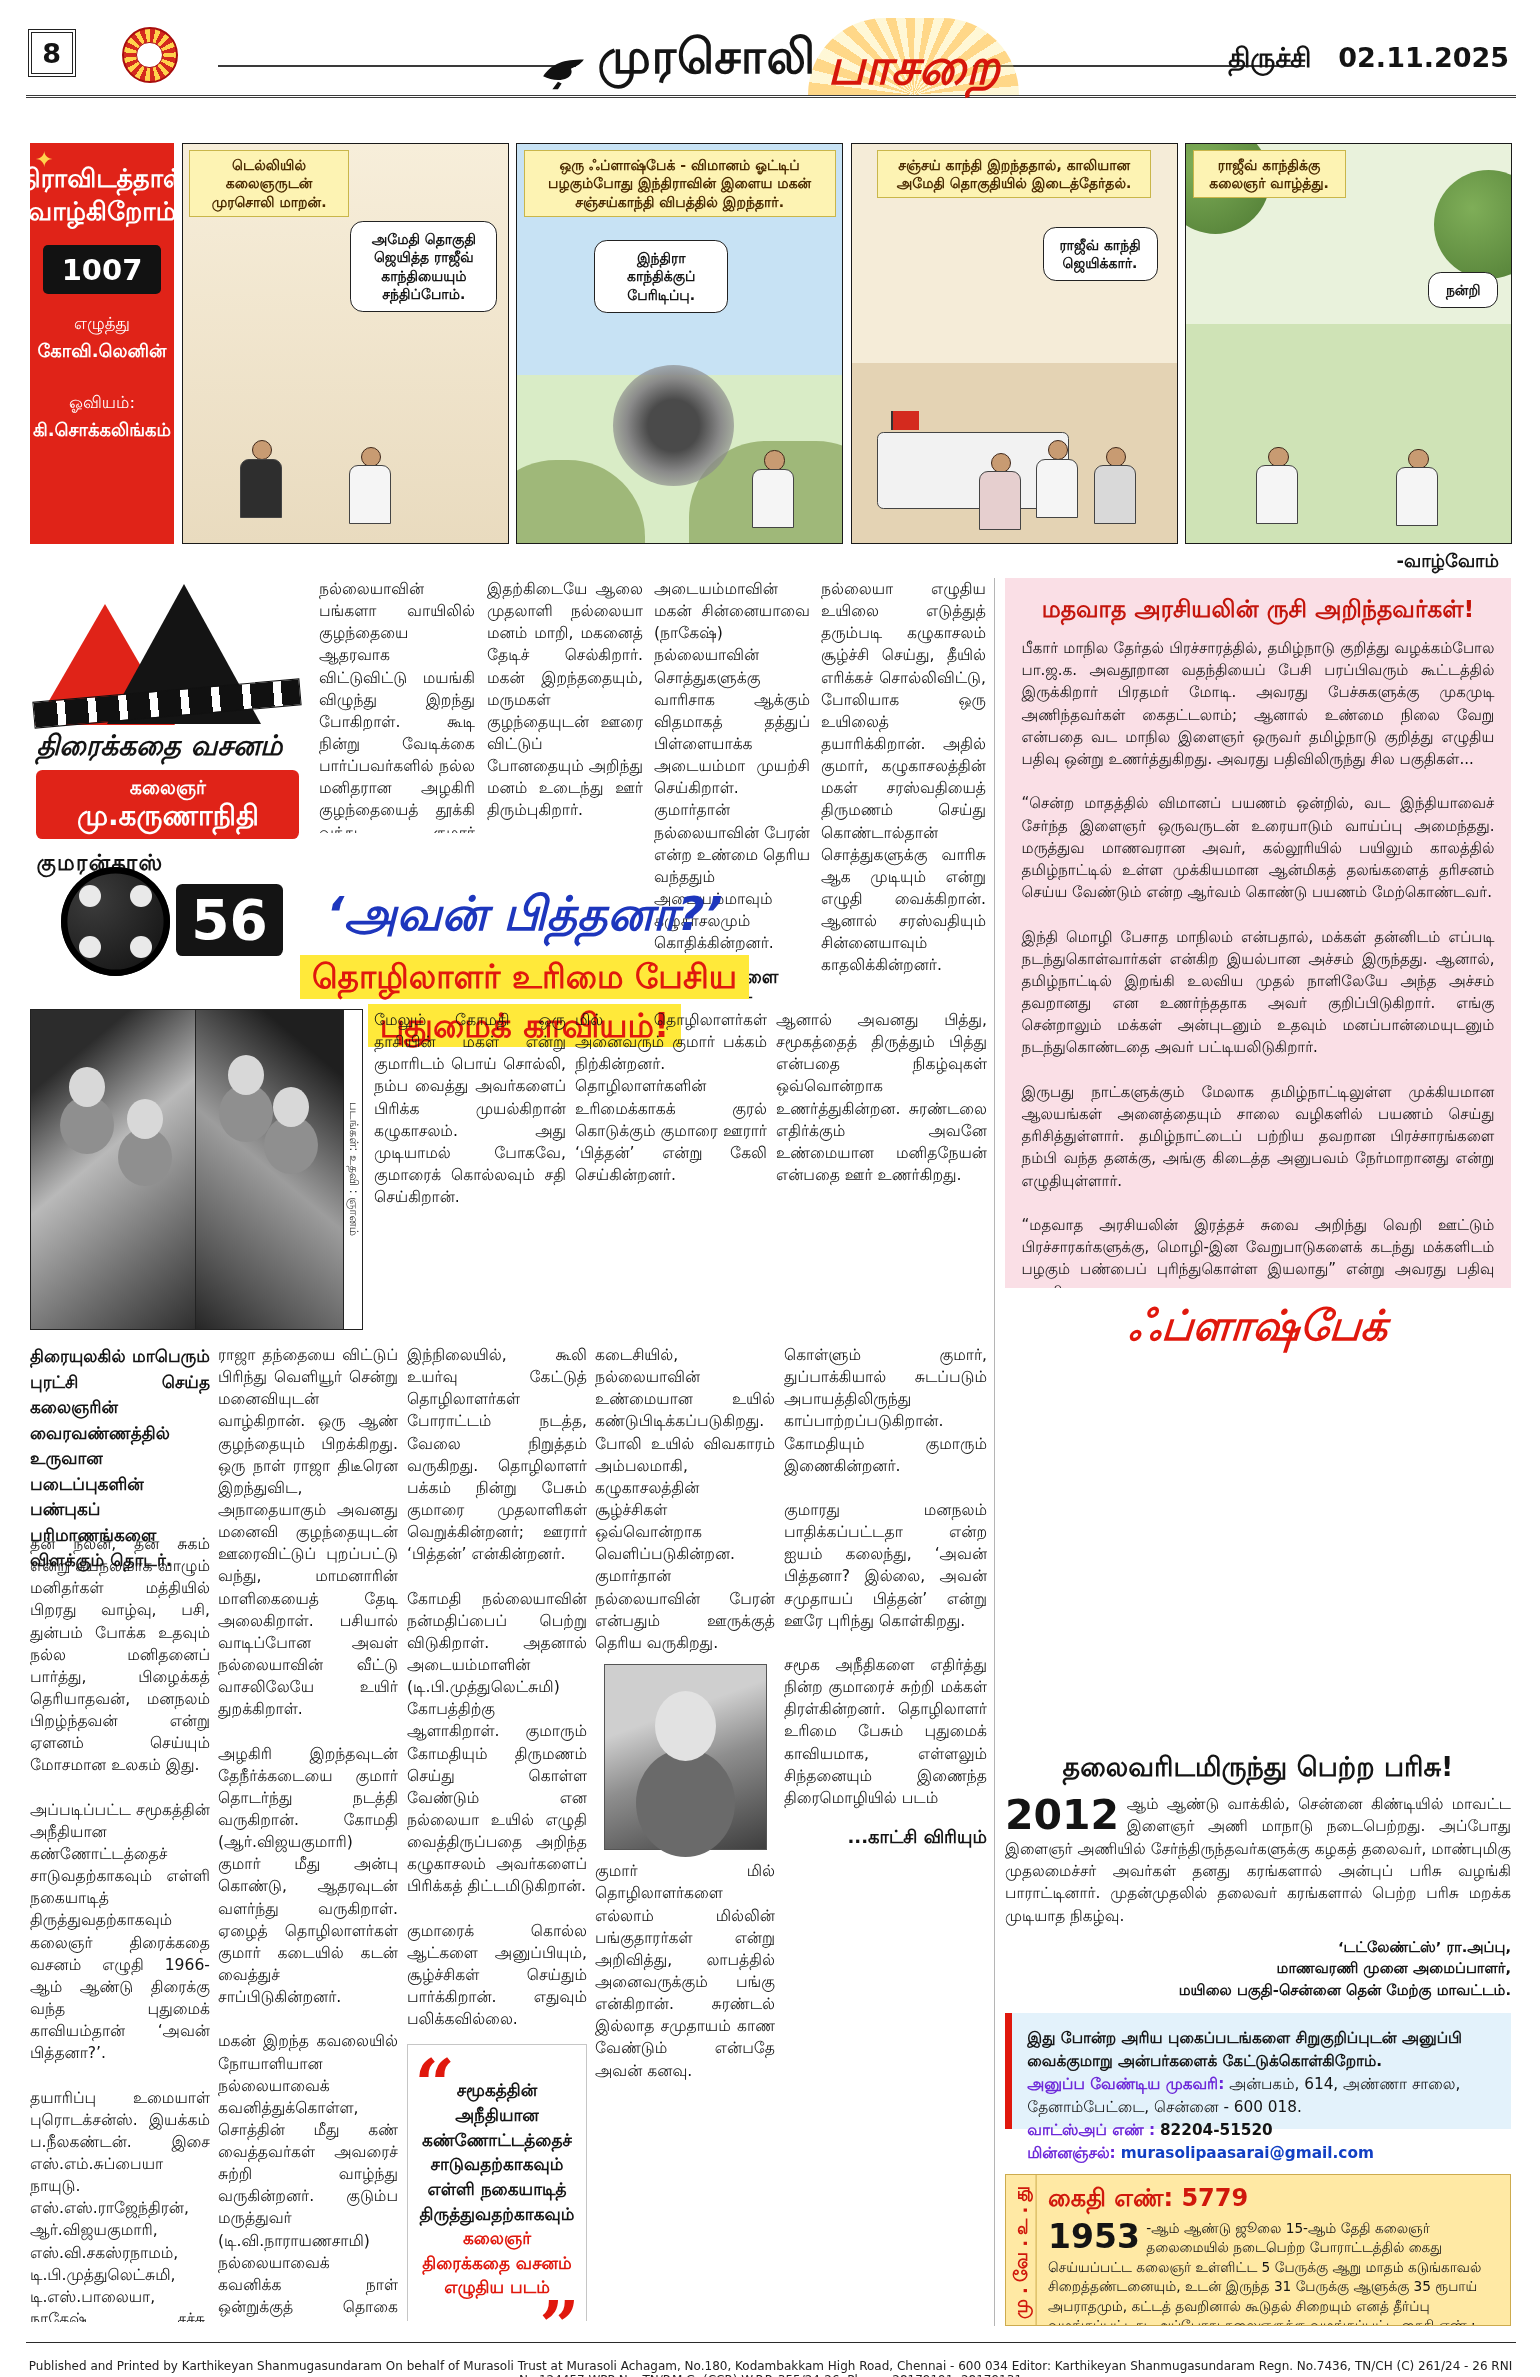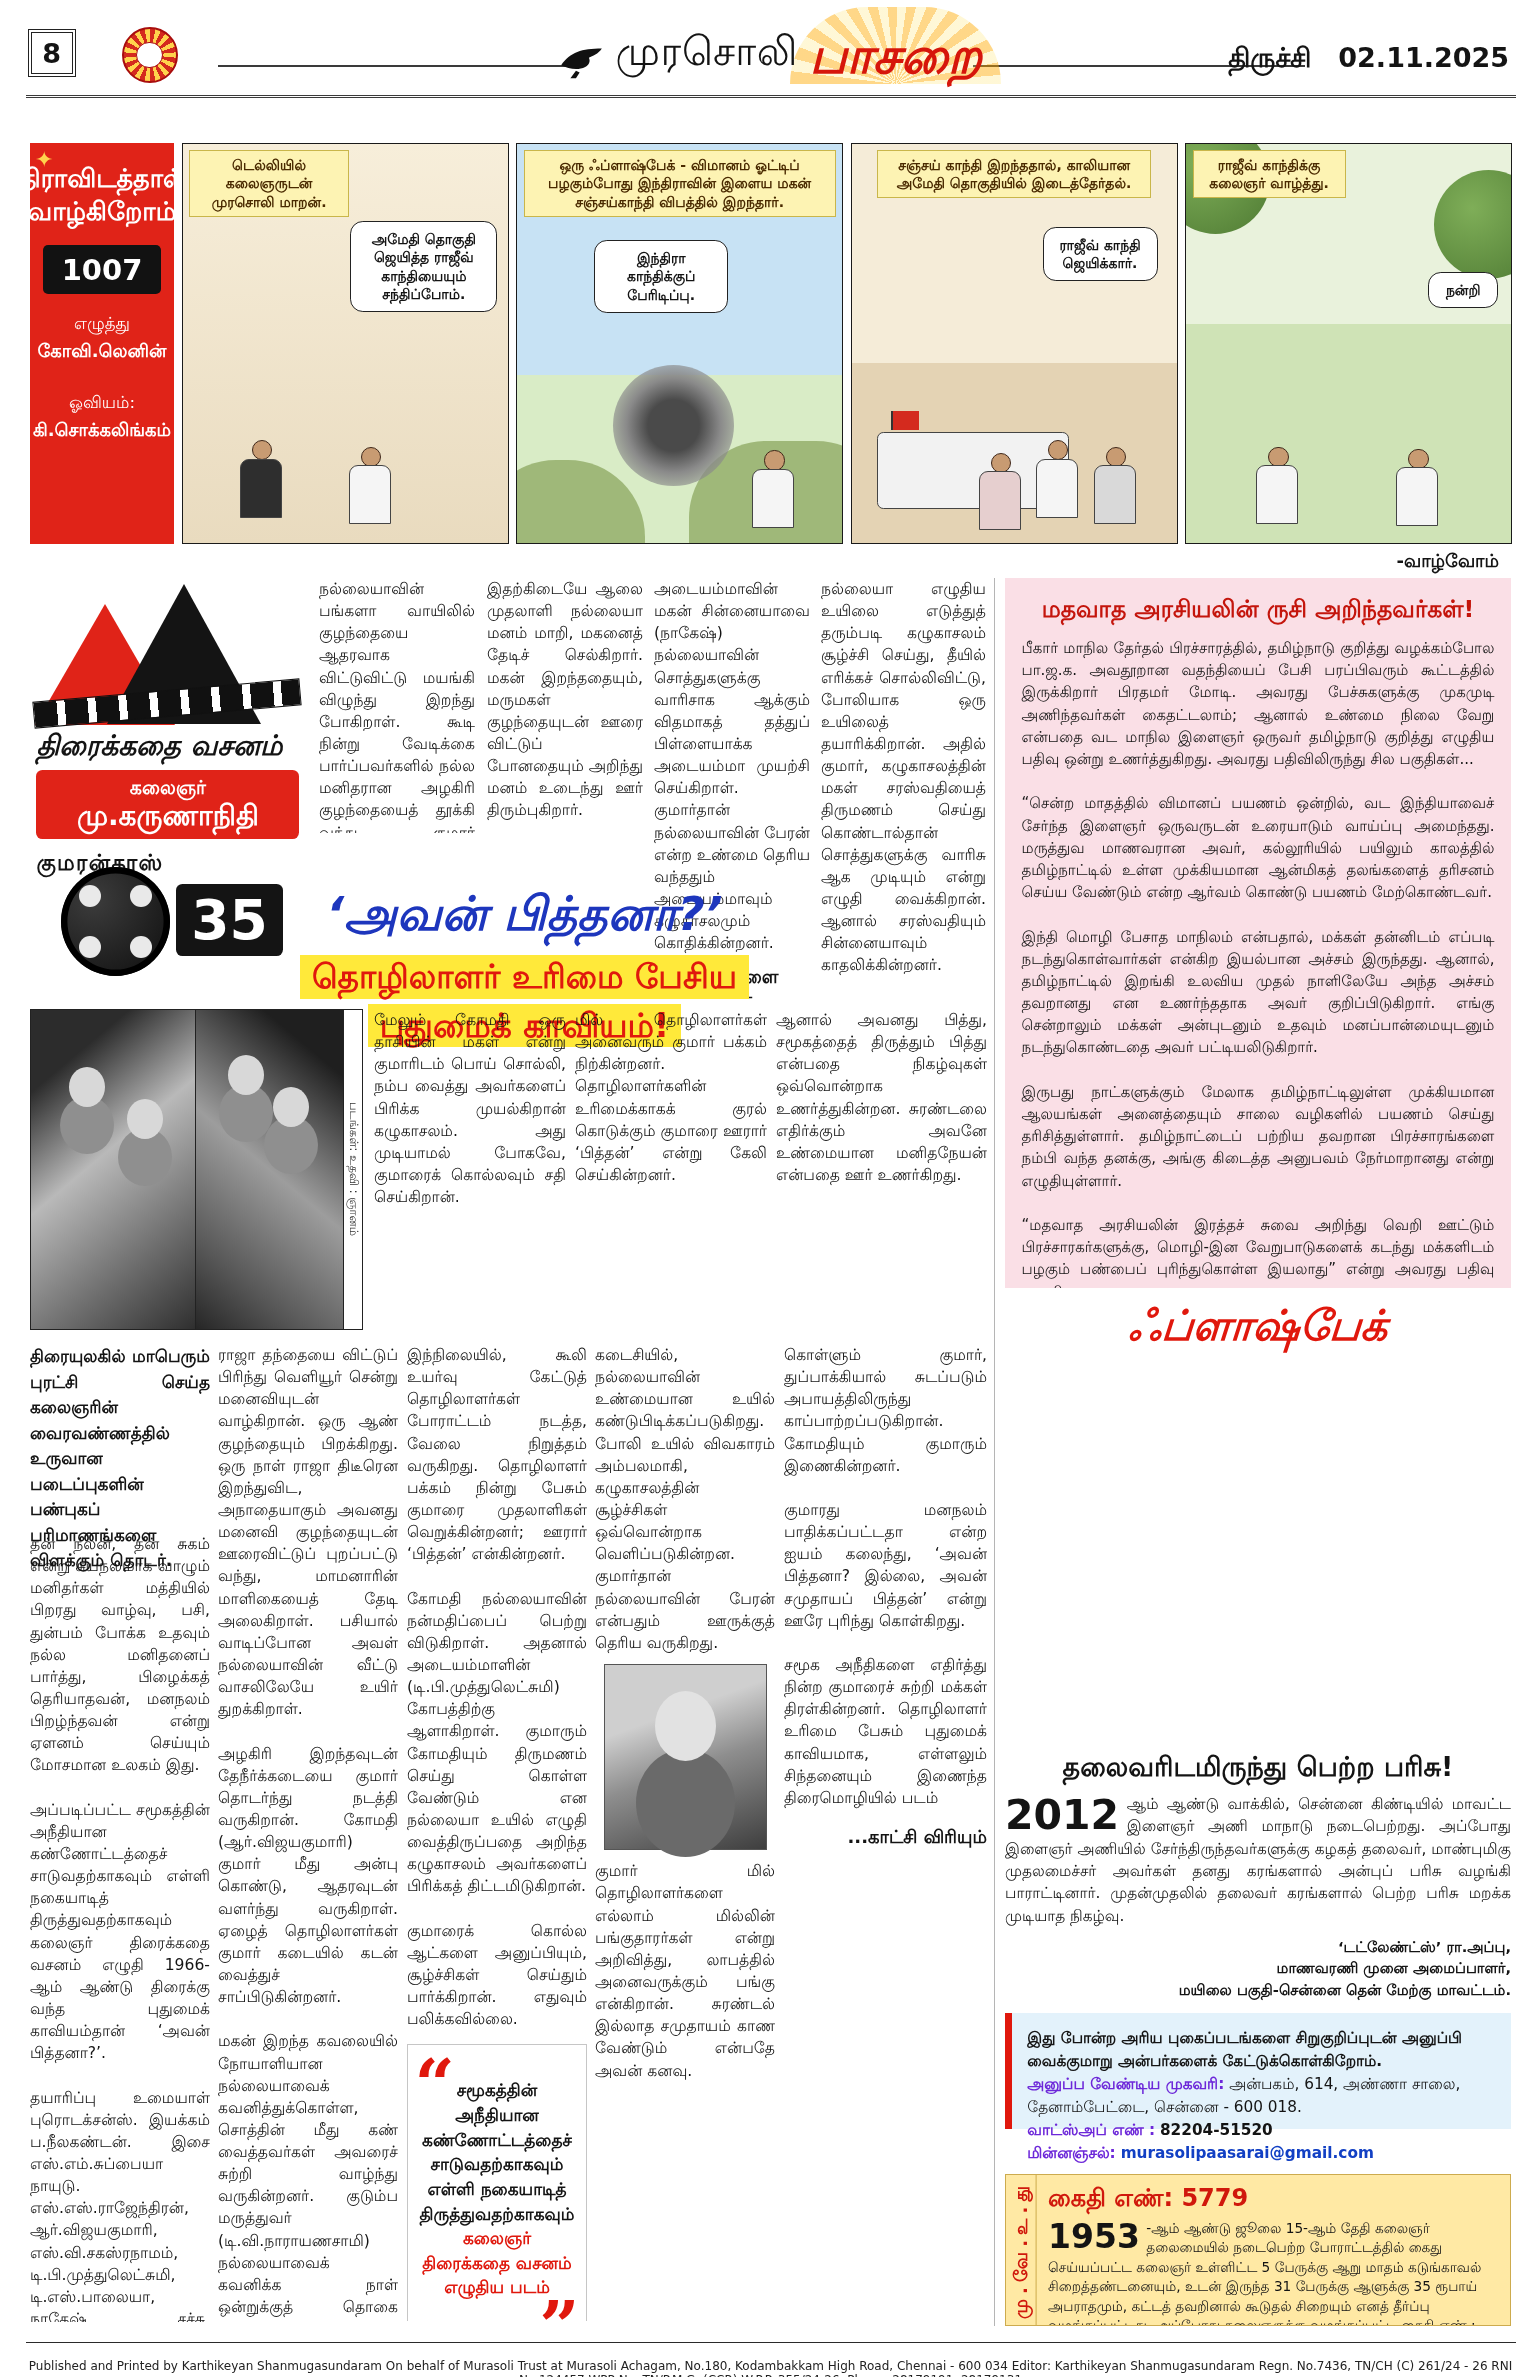--- a/index.html
+++ b/index.html
@@ -12,21 +12,21 @@
   .pagenum { position:absolute; left:5.1px; top:9px; width:42px; height:42px; border:1.9px solid #222; outline:1.3px solid #222; outline-offset:2.6px; display:flex; align-items:center; justify-content:center; font-size:27px; font-weight:bold; background:#fff; }
   .emblem { position:absolute; left:96px; top:3.8px; width:56px; height:56px; border-radius:50%; border:2.6px solid #a80d0d; background:repeating-conic-gradient(#d42a1e 0 12deg, #ffd34d 12deg 24deg); }
   .emblem .core { position:absolute; inset:12.8px; border-radius:50%; background:#fff; border:1.9px solid #a80d0d; }
   .hline { position:absolute; top:42px; height:1.9px; background:#3a3a3a; }
   .hline.l { left:192px; width:358px; }
   .hline.r { right:211px; width:332px; }
   .masthead { position:absolute; left:0; right:0; top:5.1px; text-align:center; }
   .masthead-inner { display:inline-flex; align-items:flex-end; gap:11.5px; position:relative; }
   .sunburst { position:absolute; right:-19px; bottom:-3.8px; width:211px; height:77px; border-radius:105px 105px 0 0; background:repeating-conic-gradient(from 270deg at 50% 100%, rgba(255,170,0,.85) 0 7deg, rgba(255,230,120,.55) 7deg 14deg); opacity:.55; z-index:0; }
   .dove { width:45px; height:37px; z-index:1; }
-  .mh-black { font-size:40px; font-weight:normal; letter-spacing:0.6px; z-index:1; }
+  .mh-black { font-size:48px; font-weight:bold; letter-spacing:0.6px; z-index:1; }
   .mh-red { font-size:50px; font-weight:bold; font-style:italic; color:#d6160b; z-index:1; line-height:.95; }
   .edition { position:absolute; right:204px; top:19px; font-size:27px; font-weight:bold; }
   .hdate { position:absolute; right:6.4px; top:19px; font-size:27px; font-weight:bold; }
 
   
   .comic { position:absolute; left:30px; top:143px; width:1482px; height:401px; display:flex; gap:7.7px; }
   .series-box { width:144px; background:#e02318; color:#fff; padding:19px 9px 11.5px; display:flex; flex-direction:column; align-items:center; text-align:center; gap:16.6px; position:relative; }
   .series-star { position:absolute; left:5.1px; top:3.8px; color:#ffd34d; font-size:22px; }
   .series-title { font-size:25.5px; font-weight:bold; line-height:1.3; }
   .series-ep { background:#121212; color:#fff; font-size:29px; font-weight:bold; padding:7.7px 19px; border-radius:5.1px; }
@@ -244,21 +244,21 @@
     <div class="logoauthor">குமரன்தாஸ்</div>
   </div>
 
   <div class="reel">
     <div class="reelcircle">
       <div class="reelhole" style="left:18px;top:18px"></div>
       <div class="reelhole" style="right:18px;top:18px"></div>
       <div class="reelhole" style="left:18px;bottom:18px"></div>
       <div class="reelhole" style="right:18px;bottom:18px"></div>
     </div>
-    <div class="reelnum">35</div>
+    <div class="reelnum">56</div>
   </div>
 
   <div class="col" style="left:319px;top:578px;width:156px;height:255px">
     <p class="para">நல்லையாவின் பங்களா வாயிலில் குழந்தையை ஆதரவாக விட்டுவிட்டு மயங்கி விழுந்து இறந்து போகிறாள். கூடி நின்று வேடிக்கை பார்ப்பவர்களில் நல்ல மனிதரான அழகிரி குழந்தையைத் தூக்கி வந்து குமார் (எஸ்.எஸ்.ஆர்) எனப் பெயர் சூட்டி வளர்க்கிறார்.</p>
   </div>
   <div class="col" style="left:487px;top:578px;width:156px;height:255px">
     <p class="para">இதற்கிடையே ஆலை முதலாளி நல்லையா மனம் மாறி, மகனைத் தேடிச் செல்கிறார். மகன் இறந்ததையும், மருமகள் குழந்தையுடன் ஊரை விட்டுப் போனதையும் அறிந்து மனம் உடைந்து ஊர் திரும்புகிறார்.</p>
   </div>
   <div class="col" style="left:654px;top:578px;width:156px;height:421px">
     <p class="para">அடையம்மாவின் மகன் சின்னையாவை (நாகேஷ்) நல்லையாவின் சொத்துகளுக்கு வாரிசாக ஆக்கும் விதமாகத் தத்துப் பிள்ளையாக்க அடையம்மா முயற்சி செய்கிறாள். குமார்தான் நல்லையாவின் பேரன் என்ற உண்மை தெரிய வந்ததும் அடையம்மாவும் கழுகாசலமும் கொதிக்கின்றனர்.</p>

